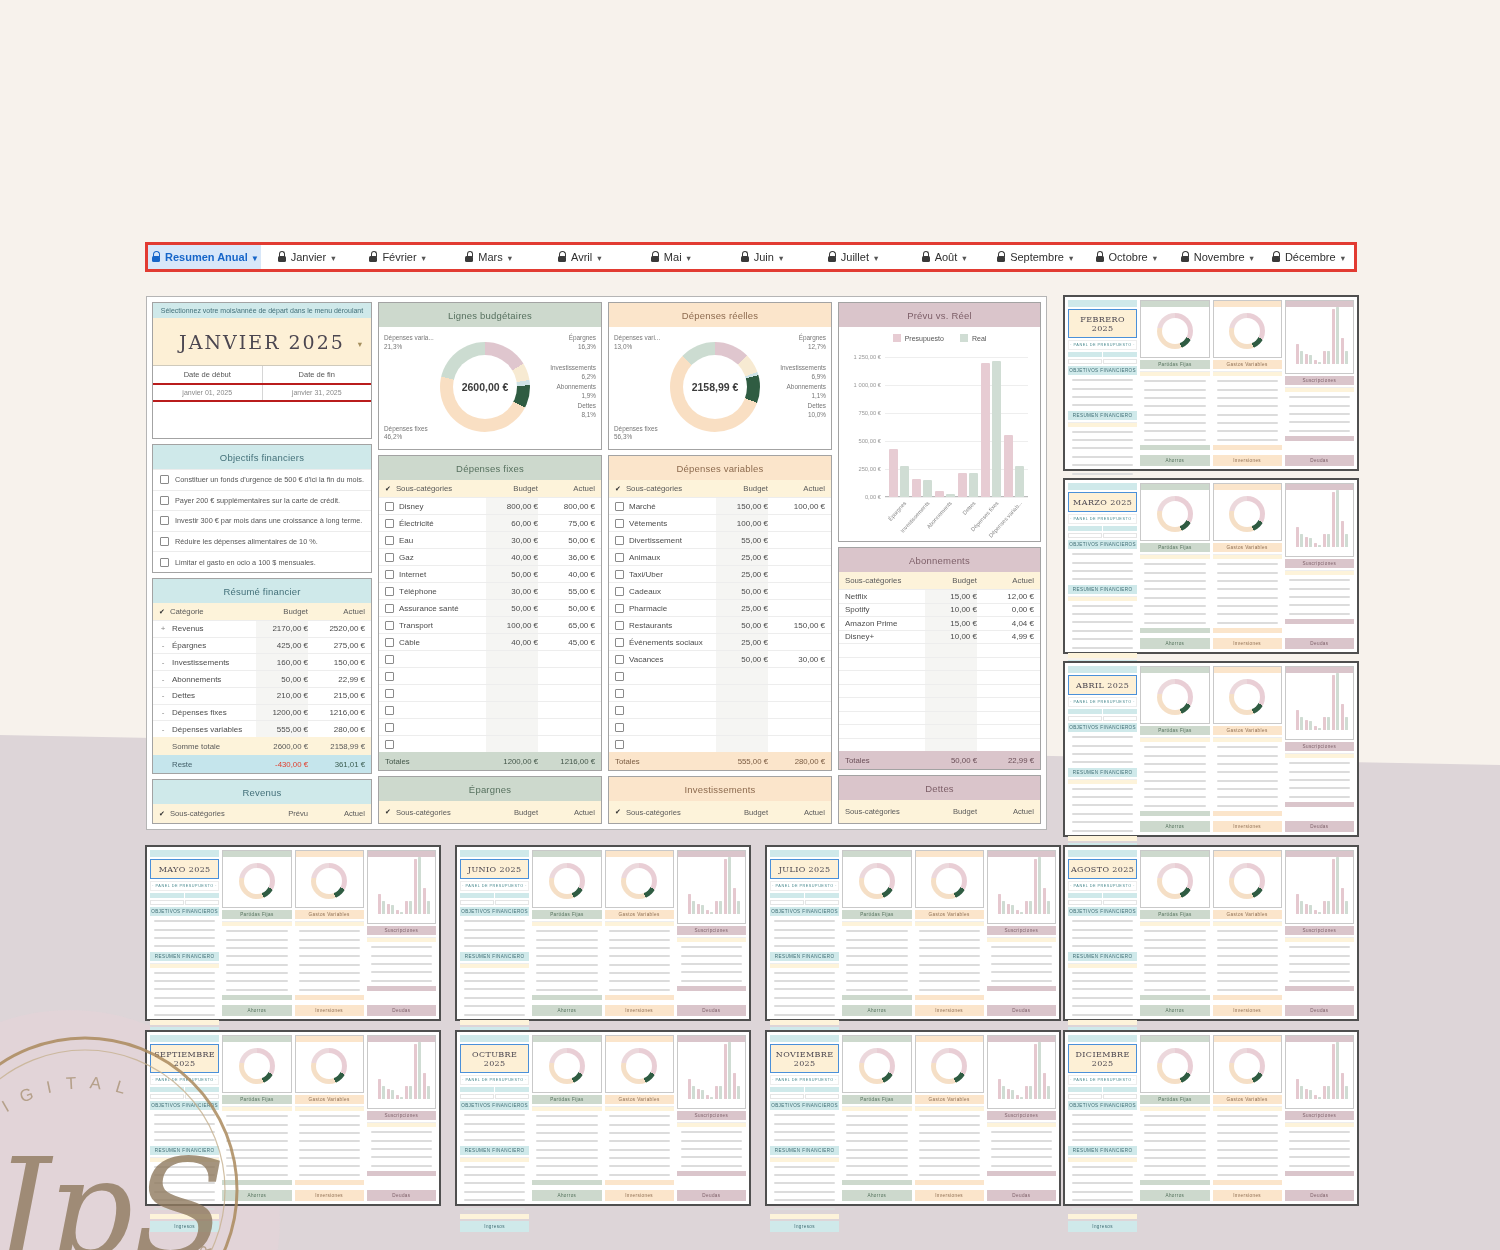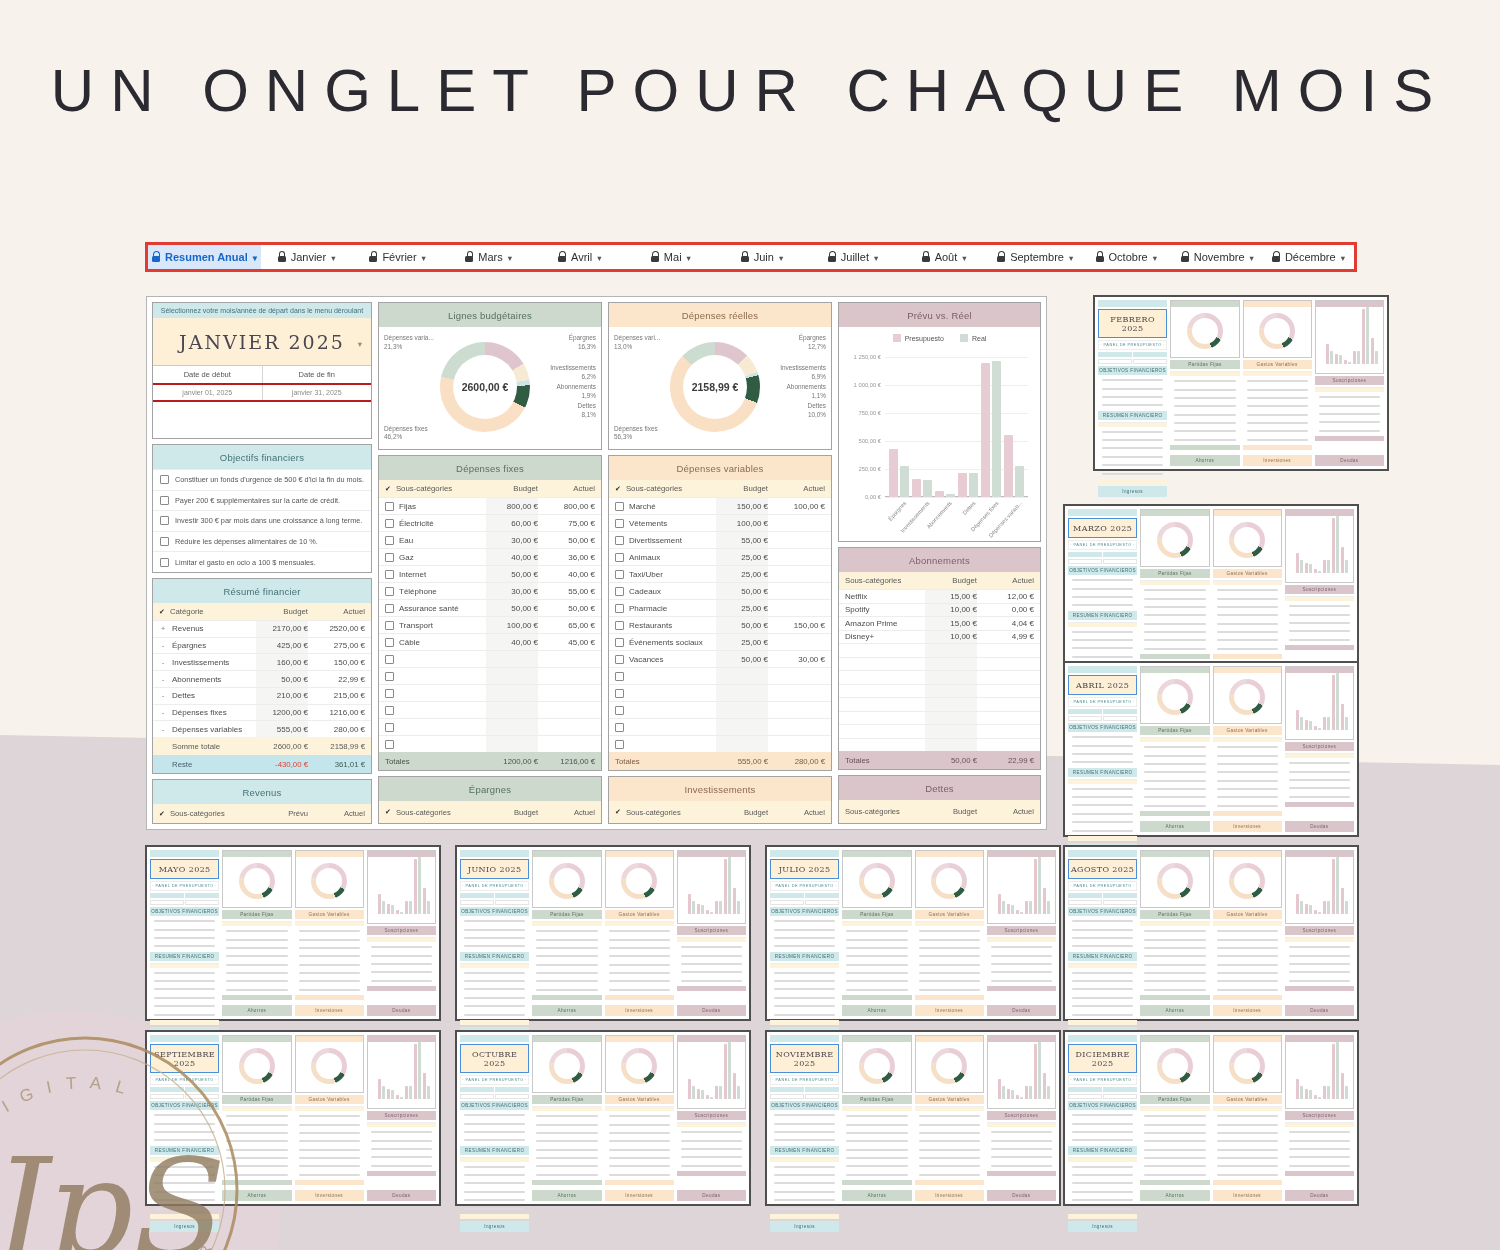--- a/index.html
+++ b/index.html
@@ -152,21 +152,20 @@
   .wm{position:absolute;left:-85px;top:1020px;z-index:2}
 </style>
 </head>
 <body>
 
 <div class="bg-band"></div>
 <div class="bg-pink"></div>
 
 <div class="layer">
 
-  <div class="title">UN ONGLET POUR CHAQUE MOIS</div>
 
   <div class="tabbar">
       <div class="tab active">
         <span class="lock"></span>
         <span>Resumen Anual</span>
         <span class="caret">▾</span>
       </div>
       <div class="tab">
         <span class="lock"></span>
         <span>Janvier</span>
@@ -384,21 +383,21 @@
       <div class="panel" style="height:316px" id="fixed-panel">
         <div class="band sage">Dépenses fixes</div>
       <div class="thead">
             <span class="chk">✔</span>
             <span class="cname">Sous-catégories</span>
             <span class="cnum">Budget</span>
             <span class="cnum">Actuel</span>
           </div>
           <div class="trow">
             <span class="cb"></span>
-            <span class="cname">Fijas</span>
+            <span class="cname">Disney</span>
             <span class="cnum shade">800,00 €</span>
             <span class="cnum">800,00 €</span>
           </div>
           <div class="trow">
             <span class="cb"></span>
             <span class="cname">Électricité</span>
             <span class="cnum shade">60,00 €</span>
             <span class="cnum">75,00 €</span>
           </div>
           <div class="trow">
@@ -782,21 +781,21 @@
           <div class="fhead">
             <span class="cname">Sous-catégories</span>
             <span class="cnum">Budget</span>
             <span class="cnum">Actuel</span>
           </div>
         </div>
     </div>
   </div>
 
   <div id="thumbs">
-      <div class="thumb" style="left: 1063px; top: 295px; margin-left: 30px;">
+      <div class="thumb" style="left: 1063px; top: 295px;">
         <div class="tcol">
           <div class="tinstr"></div>
           <div class="tmonth">FEBRERO 2025</div>
           <div class="tsub">·&nbsp;PANEL DE PRESUPUESTO&nbsp;·</div>
           <div class="tdates">
             <span></span>
             <span></span>
           </div>
           <div class="tdates v">
             <span></span>
@@ -876,21 +875,21 @@
           <div class="thdr"></div>
           <div class="tline"></div>
           <div class="tline"></div>
           <div class="tline"></div>
           <div class="tline"></div>
           <div class="tline"></div>
           <div class="ttot bm"></div>
           <div class="tfoot bm">Deudas</div>
         </div>
       </div>
-      <div class="thumb" style="left: 1063px; top: 504px;">
+      <div class="thumb" style="left: 1063px; top: 478px;">
         <div class="tcol">
           <div class="tinstr"></div>
           <div class="tmonth">MARZO 2025</div>
           <div class="tsub">·&nbsp;PANEL DE PRESUPUESTO&nbsp;·</div>
           <div class="tdates">
             <span></span>
             <span></span>
           </div>
           <div class="tdates v">
             <span></span>

